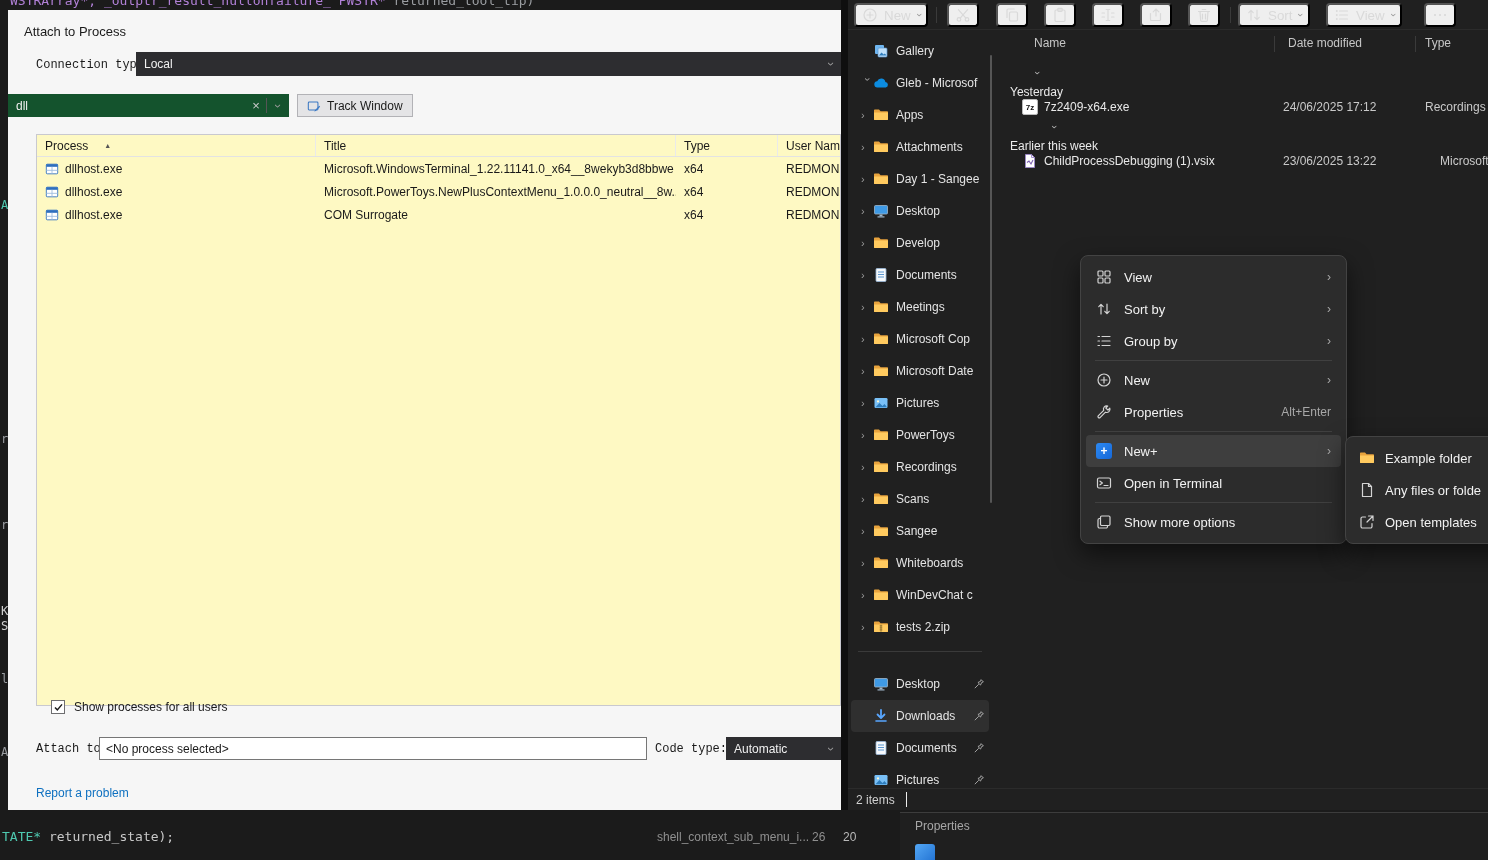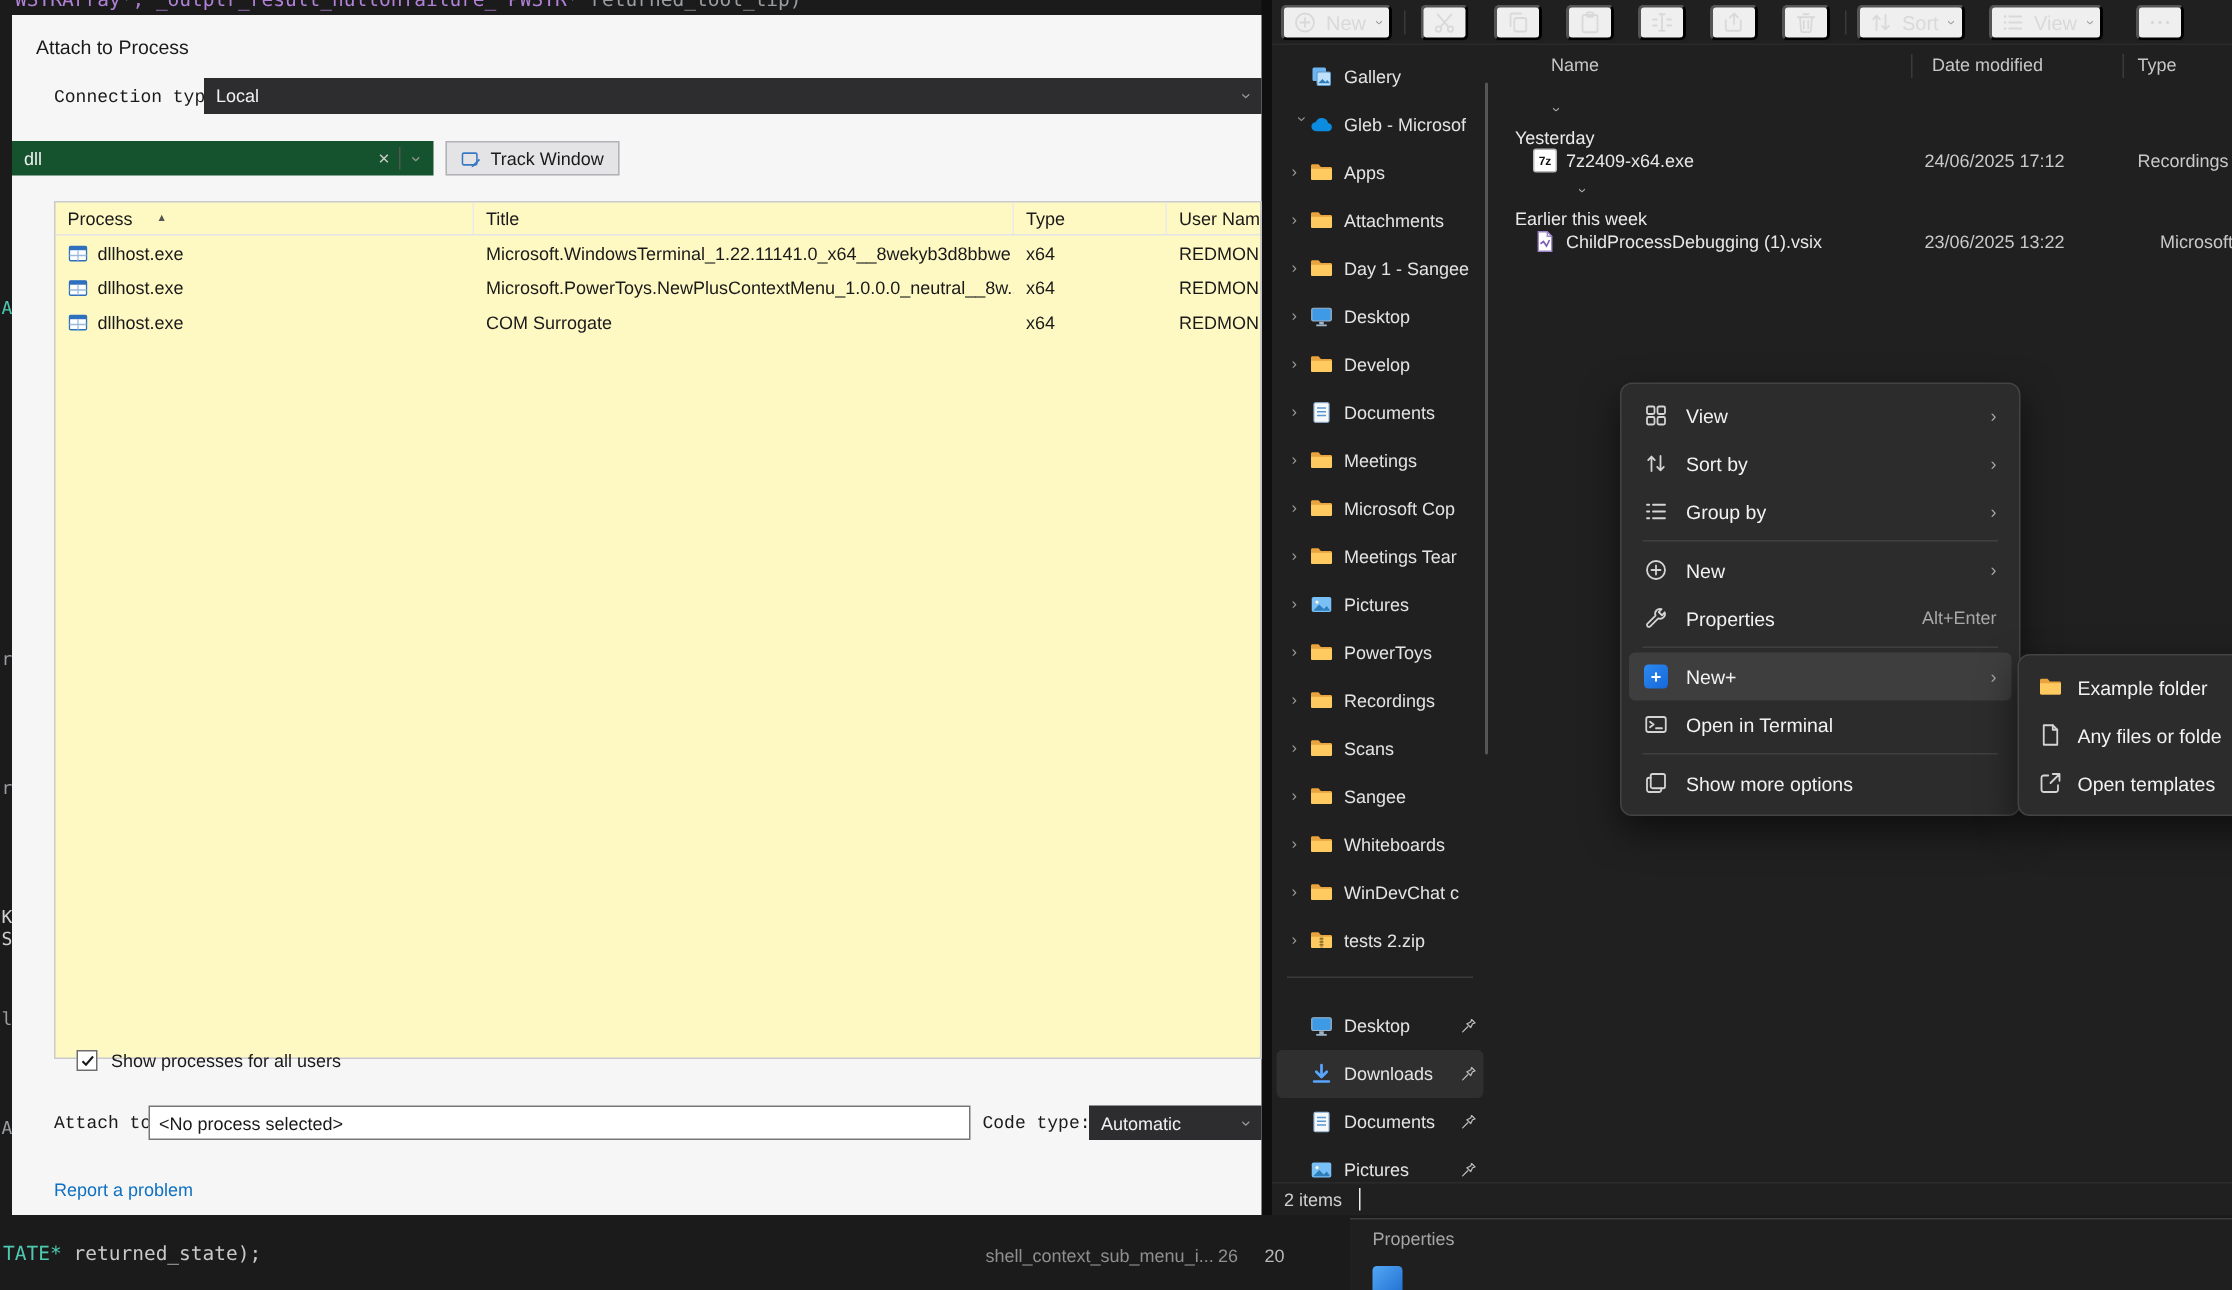--- a/index.html
+++ b/index.html
@@ -491,21 +491,21 @@
           <svg class="ic">
             <use href="#i-folder"></use>
           </svg>
           <span class="nlbl">Microsoft Cop</span>
         </div>
       <div class="nitem">
           <span class="chev">›</span>
           <svg class="ic">
             <use href="#i-folder"></use>
           </svg>
-          <span class="nlbl">Meetings Tear</span>
+          <span class="nlbl">Microsoft Date</span>
         </div>
       <div class="nitem">
           <span class="chev">›</span>
           <svg class="ic">
             <use href="#i-picture"></use>
           </svg>
           <span class="nlbl">Pictures</span>
         </div>
       <div class="nitem">
           <span class="chev">›</span>

